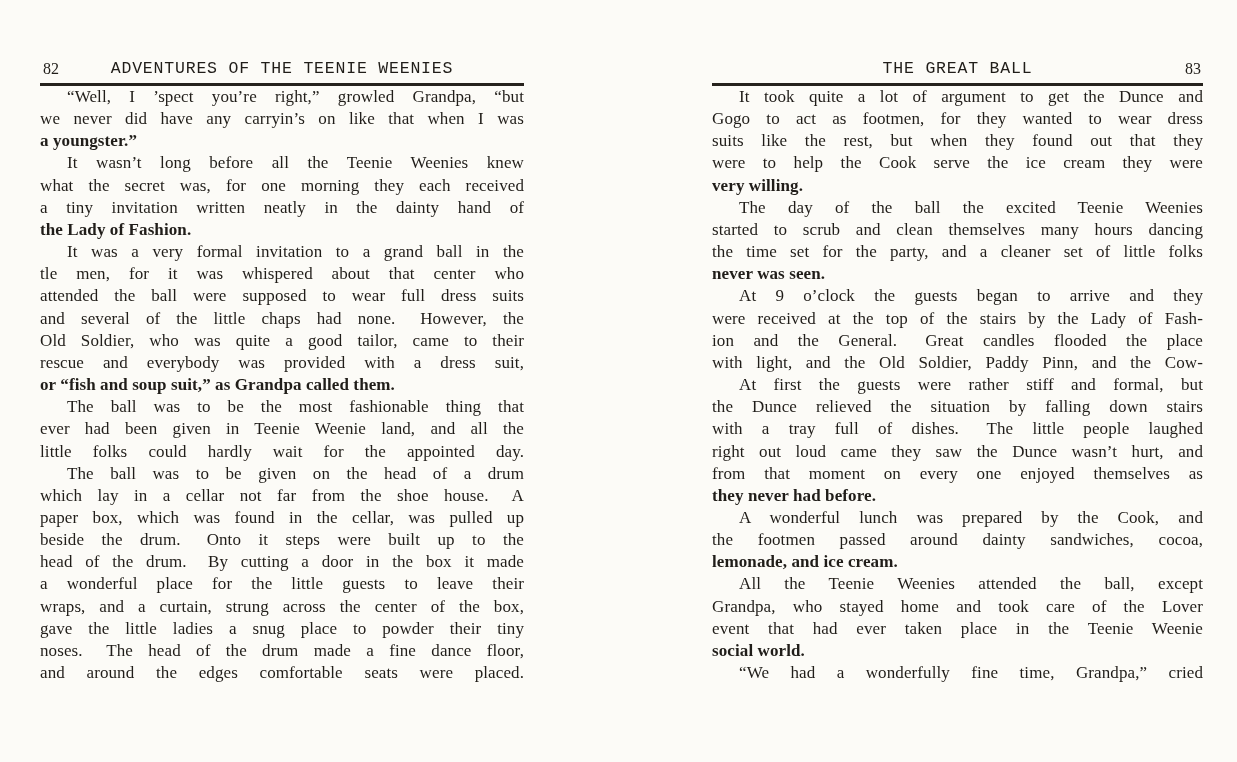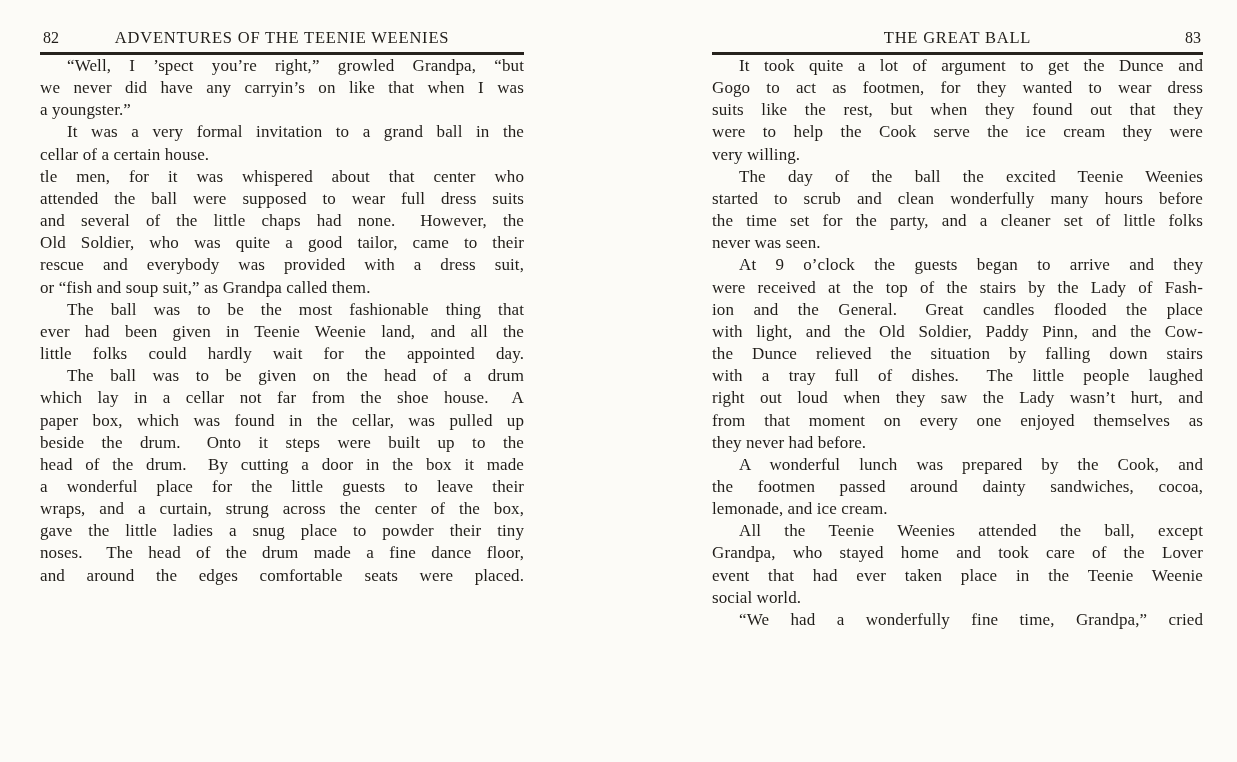--- a/index.html
+++ b/index.html
@@ -13,69 +13,74 @@
     background:#fcfbf7;
     color:#201d19;
     overflow:hidden;
   }
   .page { position:absolute; top:0; }
   .page-left  { left:40px;  width:484px; }
   .page-right { left:712px; width:491px; }
 
   .running-head {
     position:relative;
-    margin-top:28px;
+    margin-top:59px;
     height:21px;
     border-bottom:3px solid #26221d;
     padding-bottom:3px;
     font-size:16.5px;
     letter-spacing:0.8px;
     white-space:nowrap;
   }
   .running-head .folio {
     position:absolute; top:1px;
     font-size:16px;
     letter-spacing:0;
   }
   .page-left  .folio { left:3px; }
   .page-right .folio { right:2px; }
-  .running-head .title { display:block; text-align:center; }
+  .running-head .title { display:block; text-align:center;font-family:Liberation Mono, monospace; }
 
   .page-body {
     font-size:17px;
     line-height:22.15px;
     letter-spacing:0.1px;
   }
   .paragraph { margin:0; }
   .line {
     text-align:justify;
     text-align-last:justify;
   }
   .line.first { text-indent:27px; }
-  .line.para-end { text-align-last:left; }
+  .line.para-end { text-align-last:left;font-weight:bold; }
 </style>
 </head>
 <body>
 
 <div class="spread">
 
   <div class="page page-left">
     <div class="running-head">
       <span class="folio">82</span>
       <span class="title">ADVENTURES OF THE TEENIE WEENIES</span>
     </div>
     <div class="page-body" id="left-body">
         <div class="paragraph">
           <div class="line first">“Well, I ’spect you’re right,” growled Grandpa, “but</div>
           <div class="line">we never did have any carryin’s on like that when I was</div>
           <div class="line para-end">a youngster.”</div>
         </div>
         <div class="paragraph">
+          <div class="line first">It wasn’t long before all the Teenie Weenies knew</div>
+          <div class="line">what the secret was, for one morning they each received</div>
+          <div class="line">a tiny invitation written neatly in the dainty hand of</div>
+          <div class="line para-end">the Lady of Fashion.</div>
+        </div>
+        <div class="paragraph">
           <div class="line first">It was a very formal invitation to a grand ball in the</div>
-          <div class="line para-end">cellar of a certain house.</div>
         </div>
         <div class="paragraph">
           <div class="line">tle men, for it was whispered about that center who</div>
           <div class="line">attended the ball were supposed to wear full dress suits</div>
           <div class="line">and several of the little chaps had none.  However, the</div>
           <div class="line">Old Soldier, who was quite a good tailor, came to their</div>
           <div class="line">rescue and everybody was provided with a dress suit,</div>
           <div class="line para-end">or “fish and soup suit,” as Grandpa called them.</div>
         </div>
         <div class="paragraph">
@@ -106,34 +111,35 @@
     <div class="page-body" id="right-body">
         <div class="paragraph">
           <div class="line first">It took quite a lot of argument to get the Dunce and</div>
           <div class="line">Gogo to act as footmen, for they wanted to wear dress</div>
           <div class="line">suits like the rest, but when they found out that they</div>
           <div class="line">were to help the Cook serve the ice cream they were</div>
           <div class="line para-end">very willing.</div>
         </div>
         <div class="paragraph">
           <div class="line first">The day of the ball the excited Teenie Weenies</div>
-          <div class="line">started to scrub and clean wonderfully many hours before</div>
+          <div class="line">started to scrub and clean themselves many hours dancing</div>
           <div class="line">the time set for the party, and a cleaner set of little folks</div>
           <div class="line para-end">never was seen.</div>
         </div>
         <div class="paragraph">
           <div class="line first">At 9 o’clock the guests began to arrive and they</div>
           <div class="line">were received at the top of the stairs by the Lady of Fash-</div>
           <div class="line">ion and the General.  Great candles flooded the place</div>
           <div class="line">with light, and the Old Soldier, Paddy Pinn, and the Cow-</div>
         </div>
         <div class="paragraph">
+          <div class="line first">At first the guests were rather stiff and formal, but</div>
           <div class="line">the Dunce relieved the situation by falling down stairs</div>
           <div class="line">with a tray full of dishes.  The little people laughed</div>
-          <div class="line">right out loud when they saw the Lady wasn’t hurt, and</div>
+          <div class="line">right out loud came they saw the Dunce wasn’t hurt, and</div>
           <div class="line">from that moment on every one enjoyed themselves as</div>
           <div class="line para-end">they never had before.</div>
         </div>
         <div class="paragraph">
           <div class="line first">A wonderful lunch was prepared by the Cook, and</div>
           <div class="line">the footmen passed around dainty sandwiches, cocoa,</div>
           <div class="line para-end">lemonade, and ice cream.</div>
         </div>
         <div class="paragraph">
           <div class="line first">All the Teenie Weenies attended the ball, except</div>

